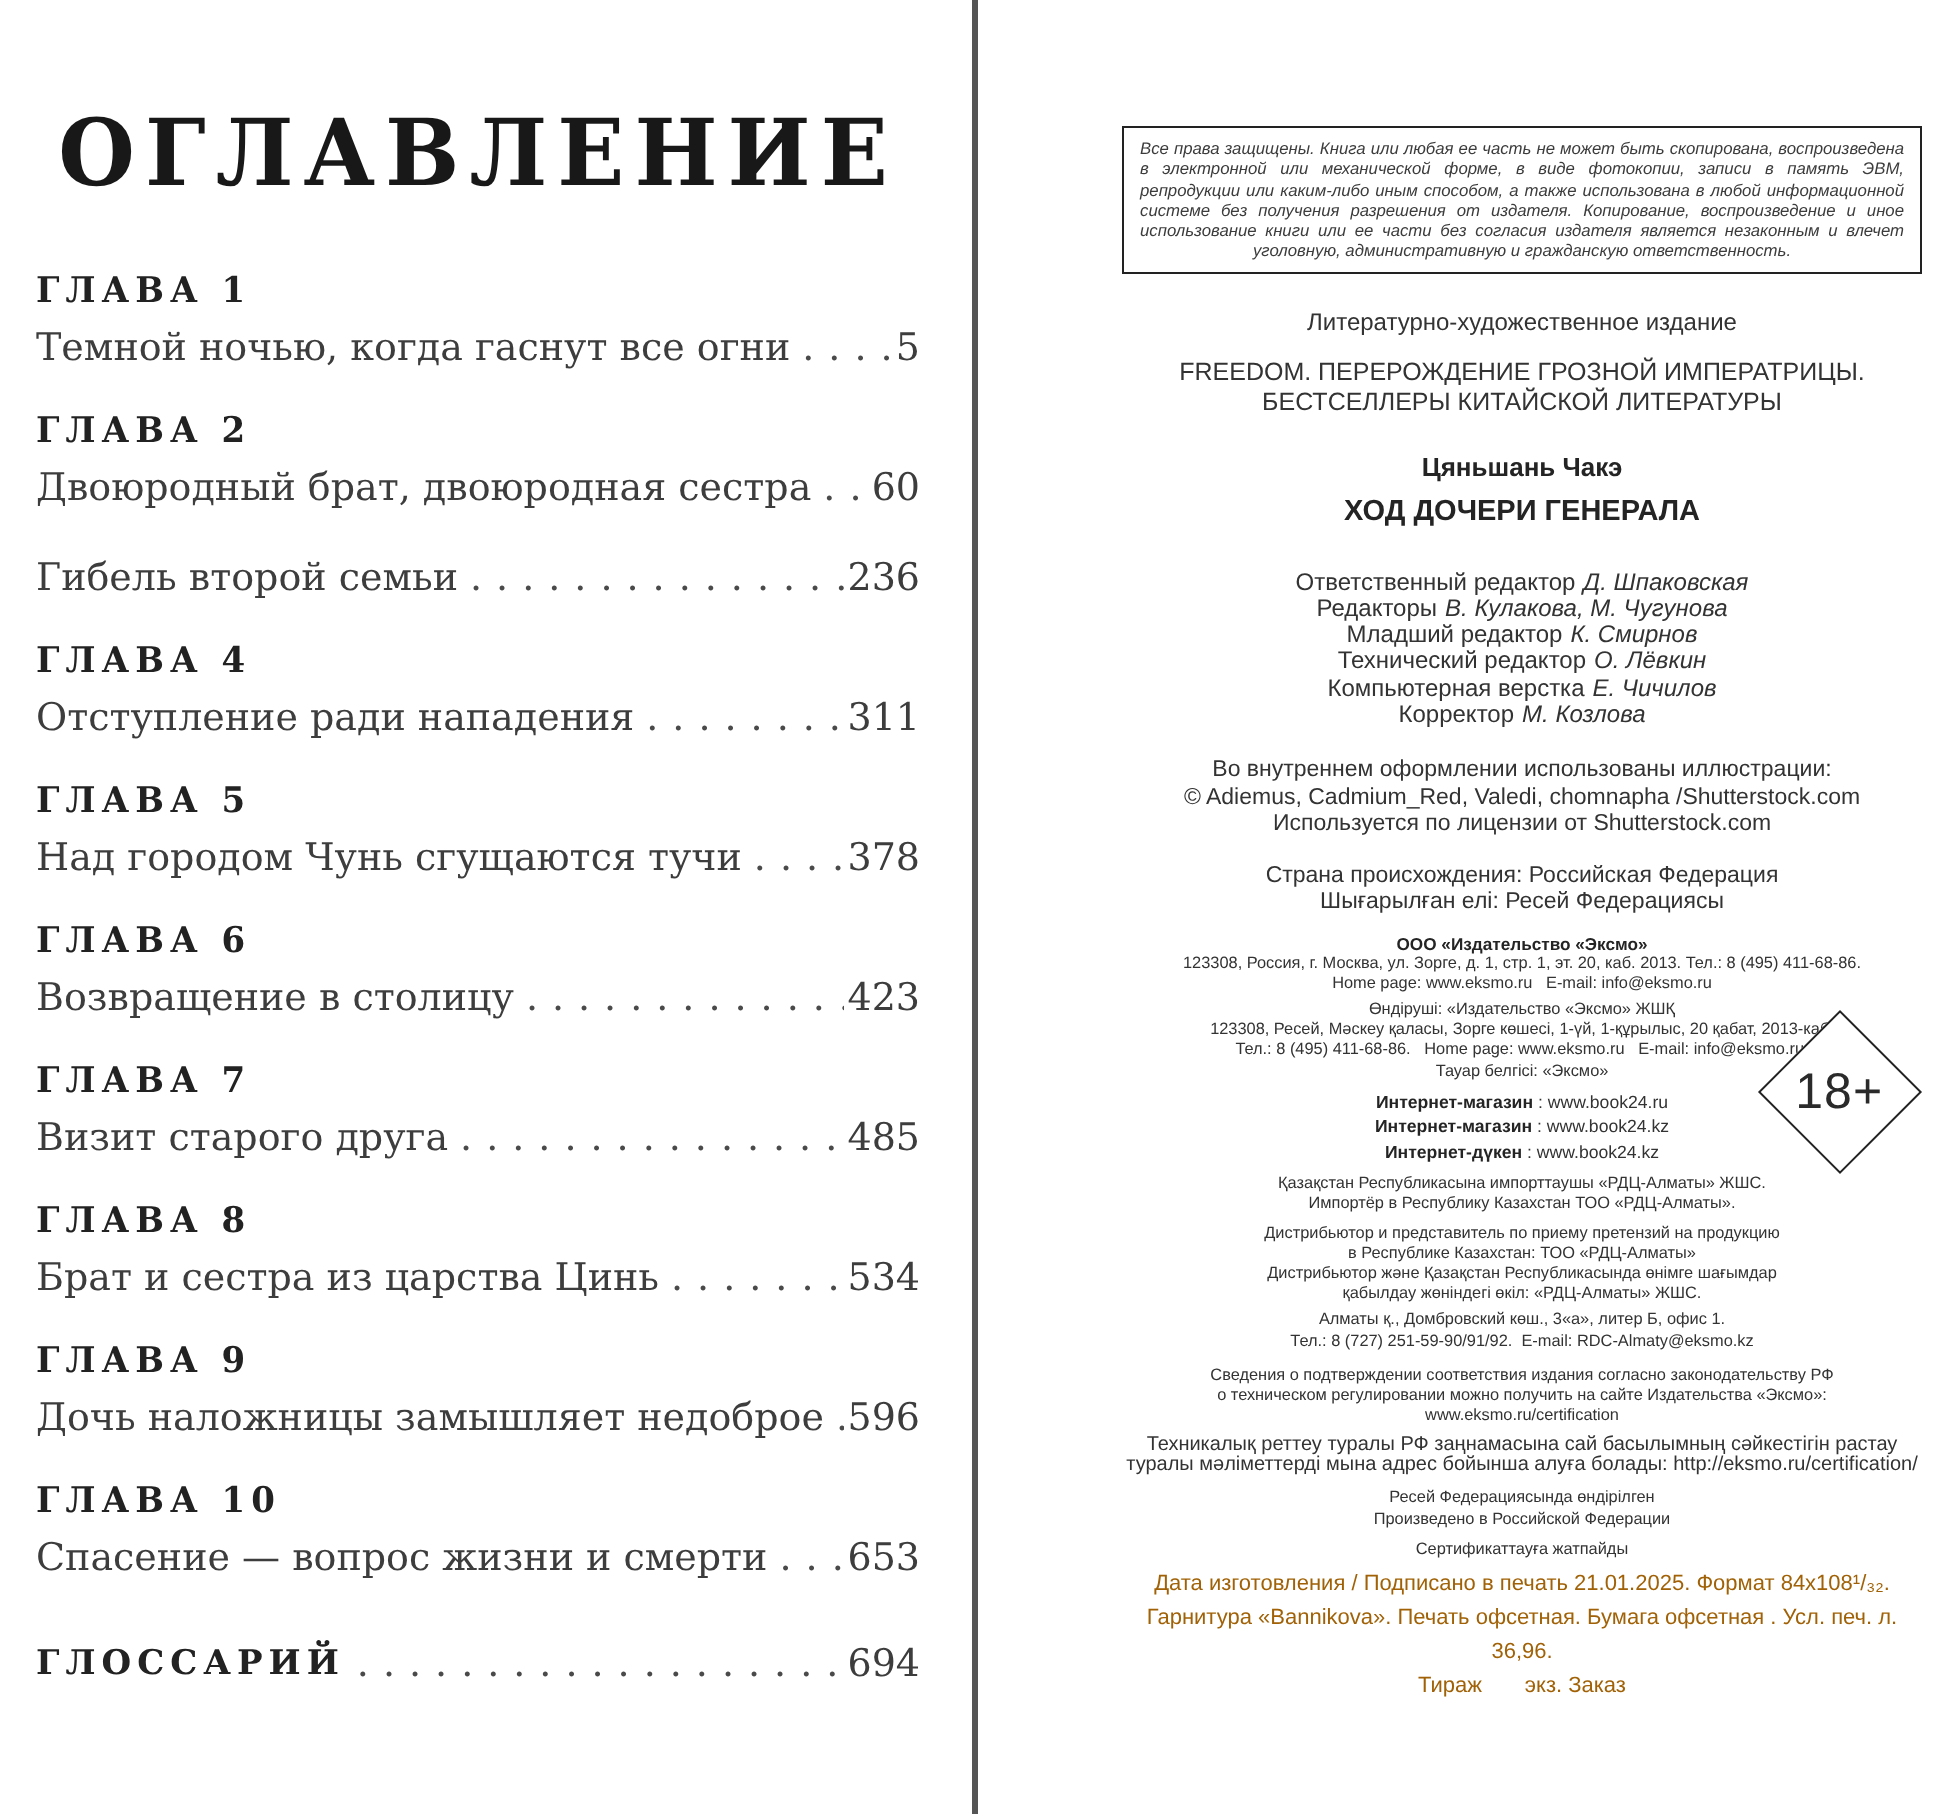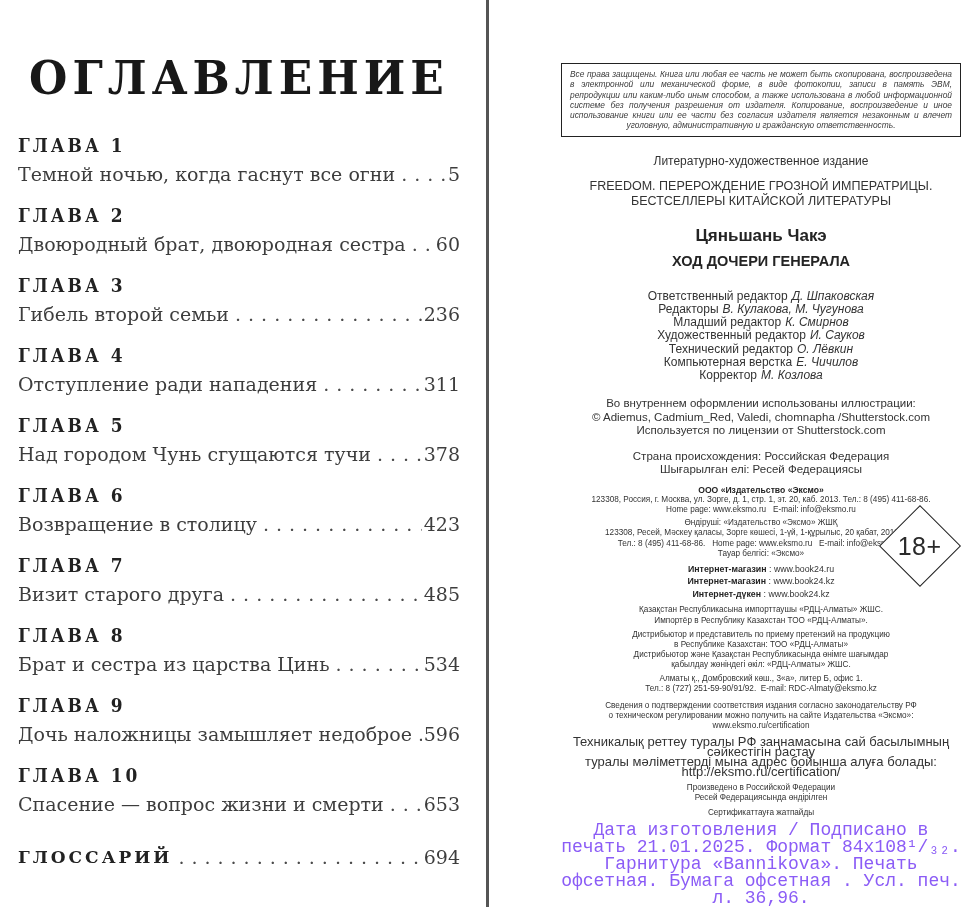--- a/index.html
+++ b/index.html
@@ -94,40 +94,40 @@
     padding: 5px 8px;
     font-style: italic;
     font-size: 8.4px;
     line-height: 10.3px;
     text-align: justify;
     text-align-last: center;
     color: #3c3c3c;
   }
   .edition   { margin-top: 17px; font-size: 12px; }
   .series    { margin-top: 11px; font-size: 12.5px; line-height: 15px; }
-  .author    { margin-top: 17px; font-size: 17px; font-weight: 700; color: #242424; }
+  .author    { margin-top: 17px; font-size: 13px; font-weight: 700; color: #242424; }
   .booktitle { margin-top: 7px;  font-size: 14.5px; font-weight: 700; color: #242424; }
   .staff     { margin-top: 21px; font-size: 12px; line-height: 13.2px; }
   .staff .name { font-style: italic; margin-left: 4px; }
   .illustr   { margin-top: 15px; font-size: 11.5px; line-height: 13.5px; }
   .origin    { margin-top: 12px; font-size: 11.5px; line-height: 13px; }
   .pubname   { margin-top: 9px; font-size: 8.6px; font-weight: 700; color: #242424; }
   .tiny      { font-size: 8.2px; line-height: 10.2px; }
   .pub-kk    { margin-top: 3px; }
   .shops     { margin-top: 4px; }
   .shop-line { font-size: 8.8px; line-height: 12.5px; }
   .shop-line b { color: #242424; }
   .importer  { margin-top: 5px; }
   .distrib   { margin-top: 4px; }
   .almaty    { margin-top: 3px; }
   .cert-ru   { margin-top: 7px; }
-  .cert-kk   { margin-top: 5px; font-size: 13px; line-height: 10px; }
+  .cert-kk   { margin-top: 5px; font-size: 10px; line-height: 10px; }
   .produced  { margin-top: 6px; }
   .certnote  { margin-top: 5px; }
-  .printinfo { margin-top: 4px; font-size: 18px; line-height: 17px; color: #8b5cf6; font-family: Liberation Mono, monospace; }
+  .printinfo { margin-top: 4px; font-size: 11px; line-height: 17px; color: #a16207; }
 
   .age-badge {
     position: absolute;
     top: 517px; left: 402px;
     width: 58px; height: 58px;
     border: 1.5px solid #222222;
     transform: rotate(45deg);
     background: #ffffff;
     display: flex; align-items: center; justify-content: center;
   }
@@ -157,21 +157,20 @@
       </div>
       <div class="toc-entry">
         <div class="toc-label">ГЛАВА 2</div>
         <div class="toc-line">
           <span class="toc-title">Двоюродный брат, двоюродная сестра</span>
           <span class="dots">................................................................................</span>
           <span class="toc-page-num">60</span>
         </div>
       </div>
       <div class="toc-entry">
-        <div class="toc-label">ГЛАВА 3</div>
         <div class="toc-line">
           <span class="toc-title">Гибель второй семьи</span>
           <span class="dots">................................................................................</span>
           <span class="toc-page-num">236</span>
         </div>
       </div>
       <div class="toc-entry">
         <div class="toc-label">ГЛАВА 4</div>
         <div class="toc-line">
           <span class="toc-title">Отступление ради нападения</span>
@@ -254,21 +253,20 @@
         <p>БЕСТСЕЛЛЕРЫ КИТАЙСКОЙ ЛИТЕРАТУРЫ</p>
       </div>
 
       <p class="author">Цяньшань Чакэ</p>
       <p class="booktitle">ХОД ДОЧЕРИ ГЕНЕРАЛА</p>
 
       <div class="staff">
         <p><span>Ответственный редактор</span><span class="name">Д. Шпаковская</span></p>
         <p><span>Редакторы</span><span class="name">В. Кулакова, М. Чугунова</span></p>
         <p><span>Младший редактор</span><span class="name">К. Смирнов</span></p>
-        <p><span>Художественный редактор</span><span class="name">И. Сауков</span></p>
         <p><span>Технический редактор</span><span class="name">О. Лёвкин</span></p>
         <p><span>Компьютерная верстка</span><span class="name">Е. Чичилов</span></p>
         <p><span>Корректор</span><span class="name">М. Козлова</span></p>
       </div>
 
       <div class="illustr">
         <p>Во внутреннем оформлении использованы иллюстрации:</p>
         <p>© Adiemus, Cadmium_Red, Valedi, chomnapha /Shutterstock.com</p>
         <p>Используется по лицензии от Shutterstock.com</p>
       </div>
@@ -318,22 +316,22 @@
         <p>о техническом регулировании можно получить на сайте Издательства «Эксмо»:</p>
         <p>www.eksmo.ru/certification</p>
       </div>
 
       <div class="cert-kk">
         <p>Техникалық реттеу туралы РФ заңнамасына сай басылымның сәйкестігін растау</p>
         <p>туралы мәліметтерді мына адрес бойынша алуға болады: http://eksmo.ru/certification/</p>
       </div>
 
       <div class="tiny produced">
+        <p>Ресей Федерациясында өндірілген</p>
         <p>Произведено в Российской Федерации</p>
-        <p>Ресей Федерациясында өндірілген</p>
       </div>
 
       <p class="tiny certnote">Сертификаттауға жатпайды</p>
 
       <div class="printinfo">
         <p>Дата изготовления / Подписано в печать 21.01.2025. Формат 84х108¹/₃₂.</p>
         <p>Гарнитура «Bannikova». Печать офсетная. Бумага офсетная . Усл. печ. л. 36,96.</p>
         <p>Тираж&nbsp;&nbsp;&nbsp;&nbsp;&nbsp;&nbsp;&nbsp;экз. Заказ</p>
       </div>
 

